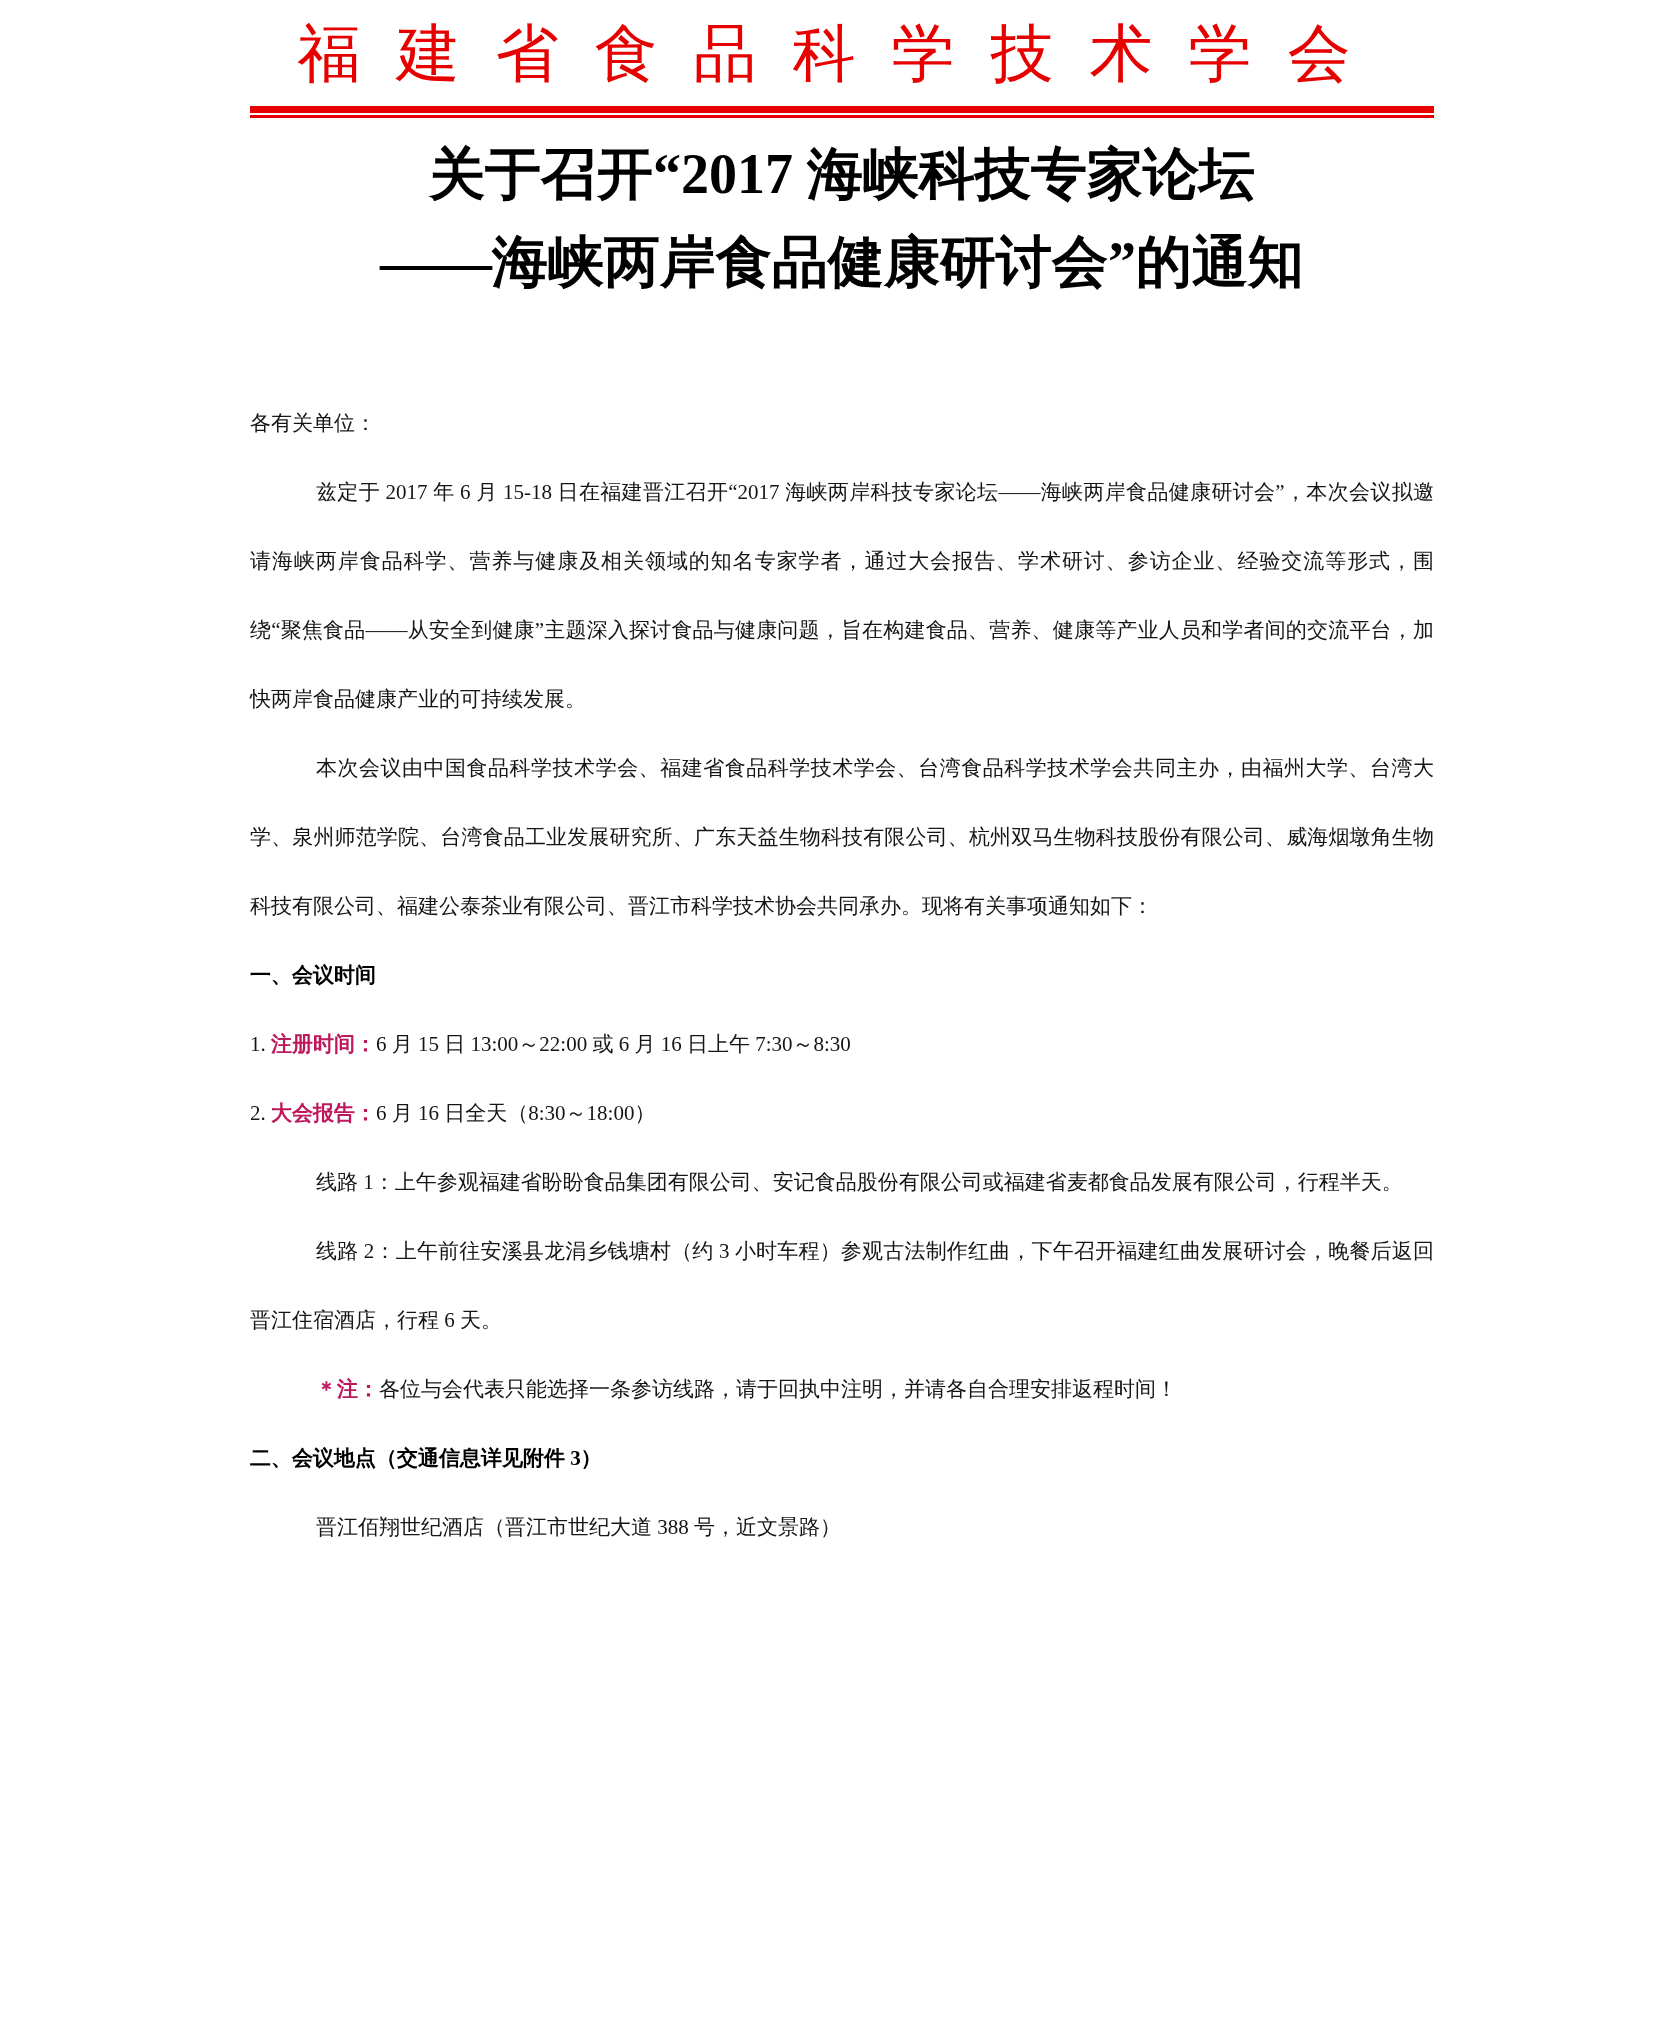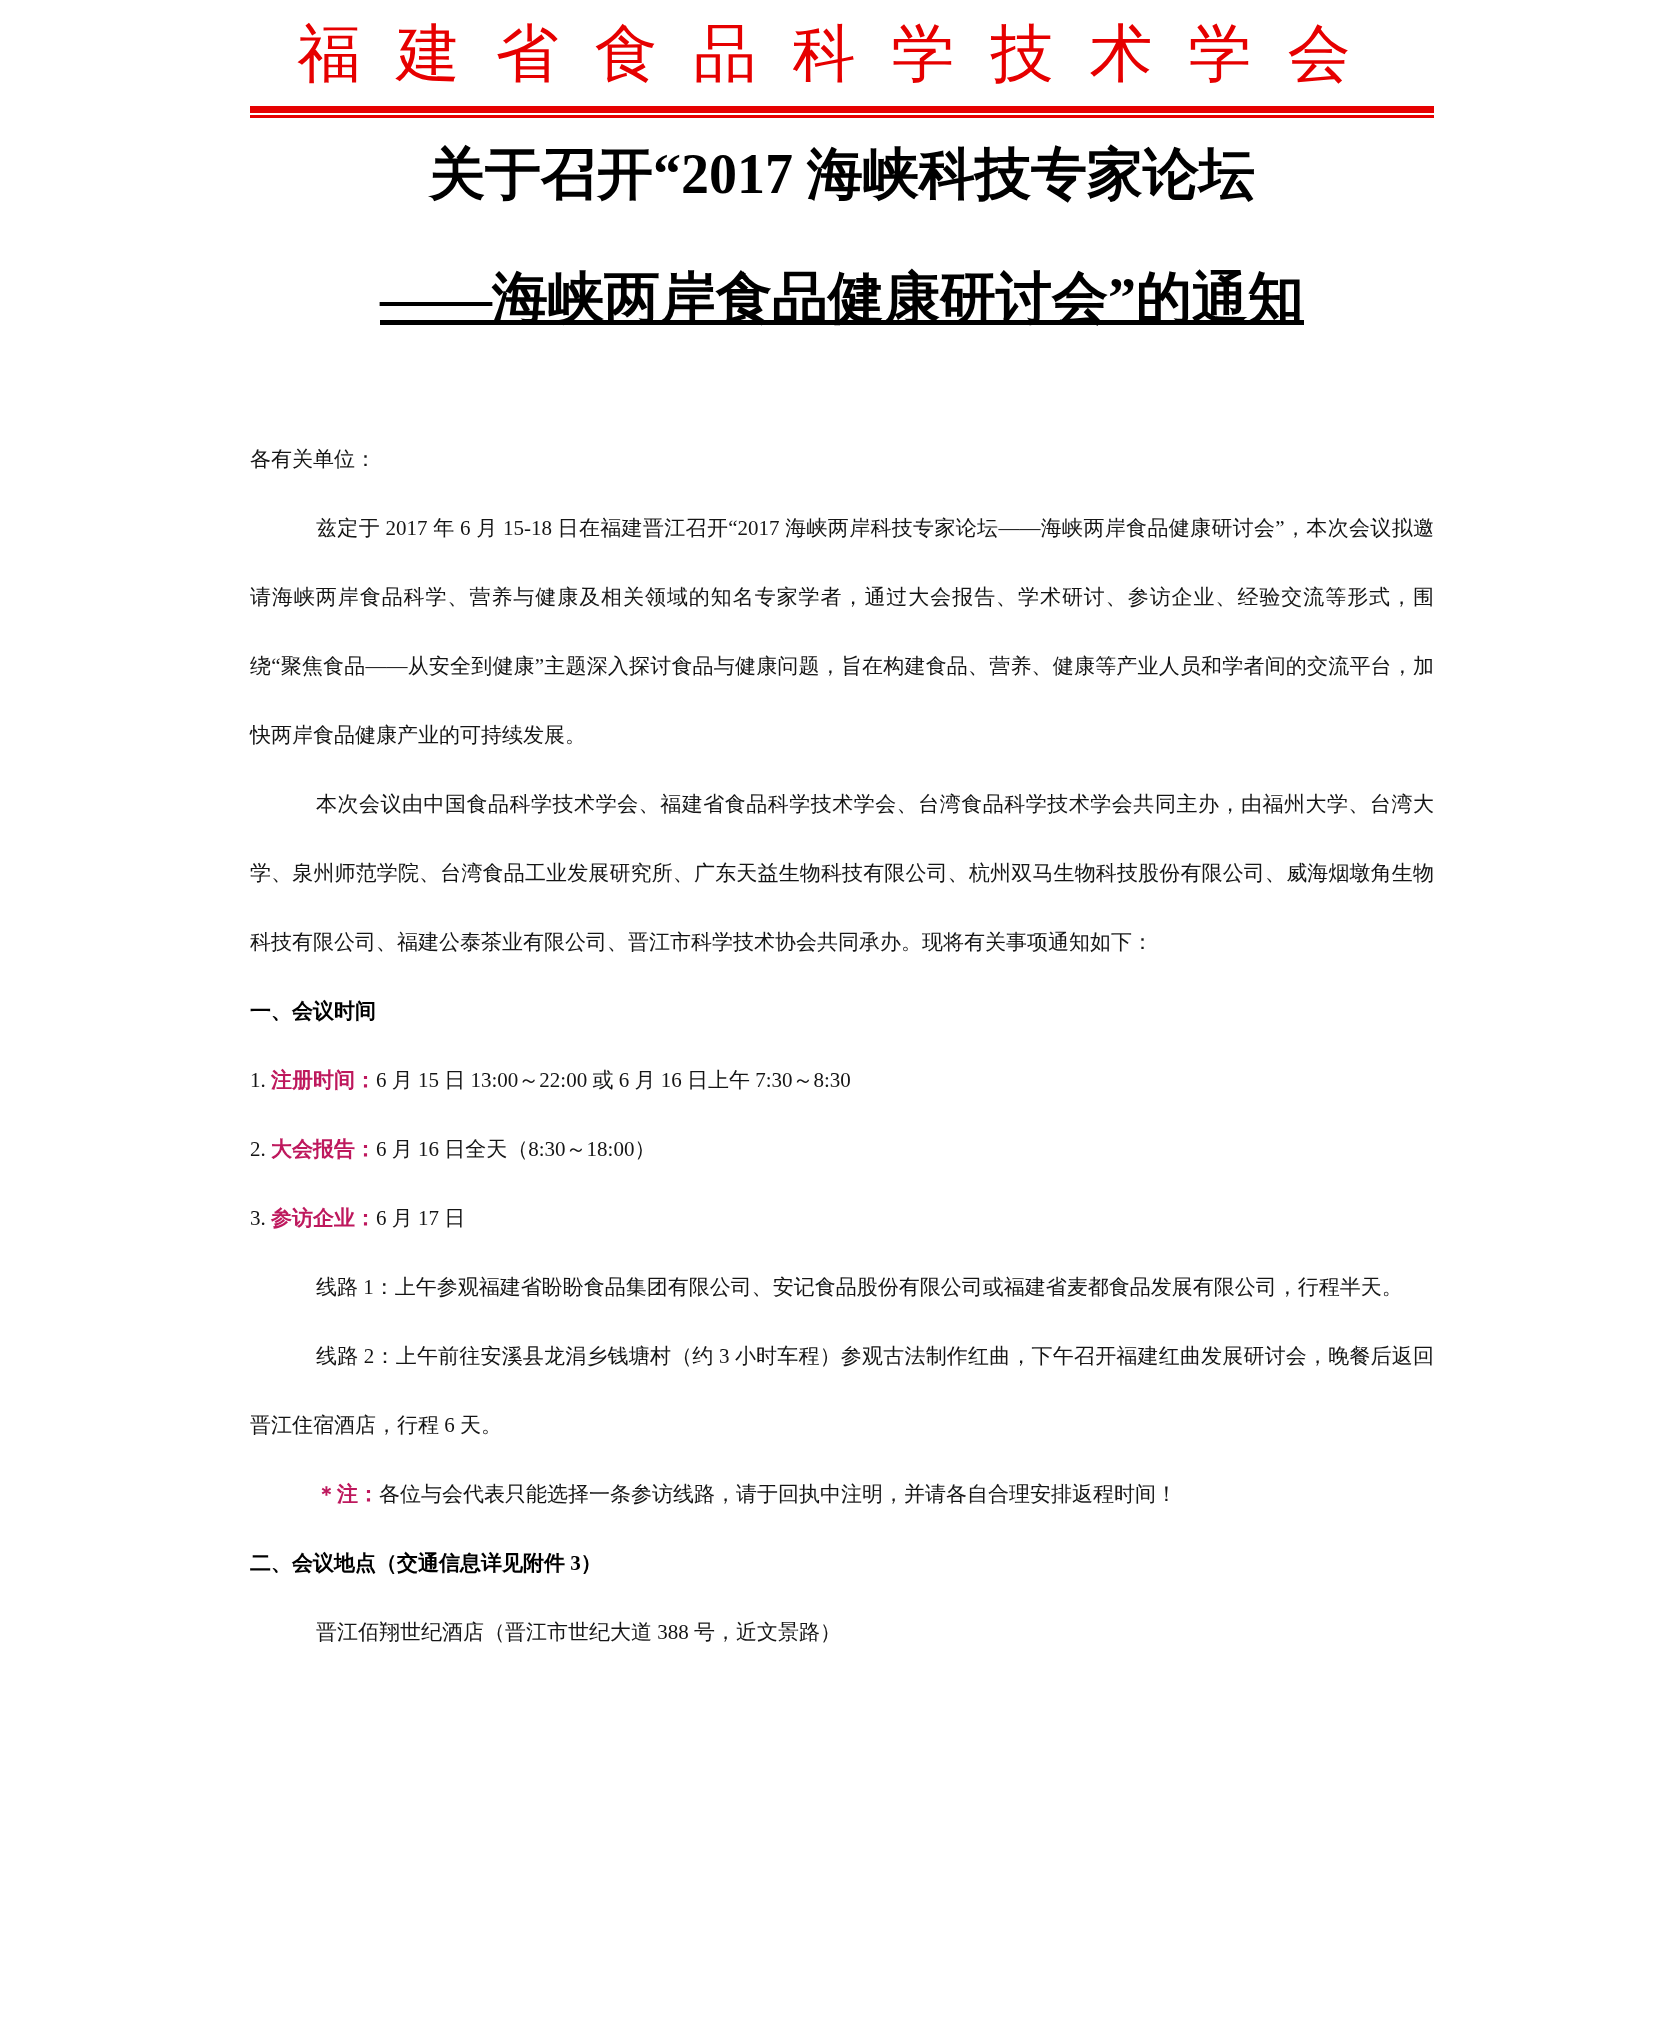--- a/index.html
+++ b/index.html
@@ -31,21 +31,21 @@
   .rule-thick { height: 7px; background: var(--red); }
   .rule-thin  { height: 3px; background: var(--red); margin-top: 2px; }
   .doc-title {
     margin-top: 24px;
     text-align: center;
     font-size: 56px;
     font-weight: bold;
     line-height: 1.15;
     color: #000;
   }
-  .doc-title.sub { margin-top: 60px; text-decoration: underline; }
+  .doc-title.sub { margin-top: 24px; }
   .content {
     margin-top: 94px;
     font-size: 21px;
     line-height: 69px;
     text-align: justify;
     text-justify: inter-character;
   }
   .content p { margin: 0; }
   .indent { text-indent: 66px; }
   .heading { font-weight: bold; color: #000; }
@@ -73,21 +73,20 @@
       <p class="indent">兹定于 2017 年 6 月 15-18 日在福建晋江召开“2017 海峡两岸科技专家论坛——海峡两岸食品健康研讨会”，本次会议拟邀请海峡两岸食品科学、营养与健康及相关领域的知名专家学者，通过大会报告、学术研讨、参访企业、经验交流等形式，围绕“聚焦食品——从安全到健康”主题深入探讨食品与健康问题，旨在构建食品、营养、健康等产业人员和学者间的交流平台，加快两岸食品健康产业的可持续发展。</p>
 
       <p class="indent">本次会议由中国食品科学技术学会、福建省食品科学技术学会、台湾食品科学技术学会共同主办，由福州大学、台湾大学、泉州师范学院、台湾食品工业发展研究所、广东天益生物科技有限公司、杭州双马生物科技股份有限公司、威海烟墩角生物科技有限公司、福建公泰茶业有限公司、晋江市科学技术协会共同承办。现将有关事项通知如下：</p>
 
       <p class="heading">一、会议时间</p>
 
       <p><span>1.</span> <span class="b">注册时间：</span><span>6 月 15 日 13:00～22:00 或 6 月 16 日上午 7:30～8:30</span></p>
 
       <p><span>2.</span> <span class="b">大会报告：</span><span>6 月 16 日全天（8:30～18:00）</span></p>
 
-      <p><span>3.</span> <span class="b">参访企业：</span><span>6 月 17 日</span></p>
 
       <p class="indent">线路 1：上午参观福建省盼盼食品集团有限公司、安记食品股份有限公司或福建省麦都食品发展有限公司，行程半天。</p>
 
       <p class="indent">线路 2：上午前往安溪县龙涓乡钱塘村（约 3 小时车程）参观古法制作红曲，下午召开福建红曲发展研讨会，晚餐后返回晋江住宿酒店，行程 6 天。</p>
 
       <p class="indent"><span class="b">＊注：</span><span>各位与会代表只能选择一条参访线路，请于回执中注明，并请各自合理安排返程时间！</span></p>
 
       <p class="heading">二、会议地点（交通信息详见附件 3）</p>
 
       <p class="indent">晋江佰翔世纪酒店（晋江市世纪大道 388 号，近文景路）</p>

